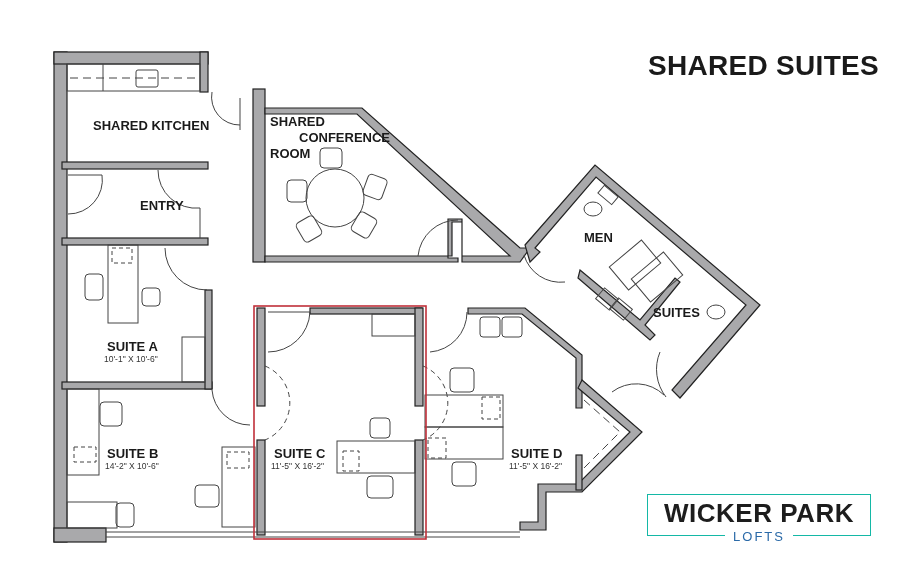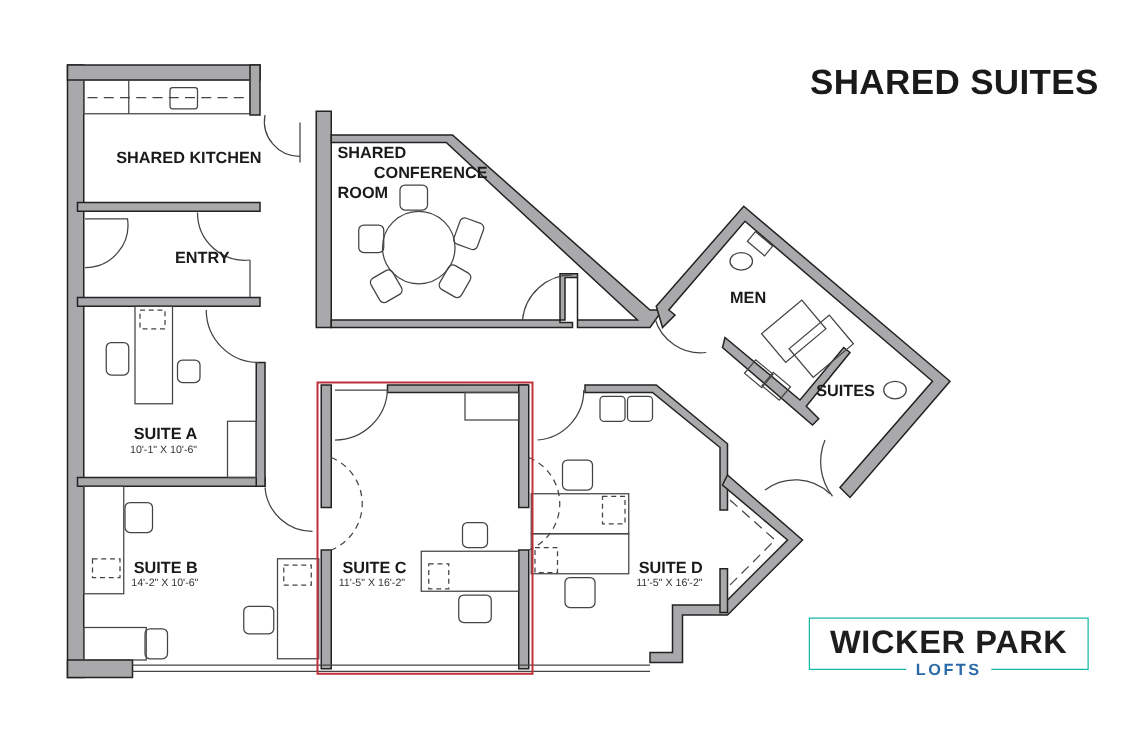--- a/index.html
+++ b/index.html
@@ -4,21 +4,21 @@
 <style>
   html, body { margin:0; padding:0; background:#ffffff; }
   body { width:909px; height:588px; position:relative; overflow:hidden; font-family:"Liberation Sans", sans-serif; }
   #plan { position:absolute; left:0; top:0; width:909px; height:588px; }
   .title { position:absolute; left:648px; top:50px; font-family:"Liberation Sans", sans-serif; font-weight:bold; font-size:28px; color:#1a1a1a; letter-spacing:0.3px; }
   .room-label { position:absolute; font-family:"Liberation Sans", sans-serif; font-weight:bold; font-size:13px; color:#1a1a1a; line-height:16px; white-space:nowrap; }
   .room-dim { position:absolute; font-family:"Liberation Sans", sans-serif; font-size:8.5px; color:#333; white-space:nowrap; }
   .logo { position:absolute; left:647px; top:494px; width:224px; height:42px; border:1px solid #14b8a6; box-sizing:border-box; }
   .logo-main { position:absolute; left:0; right:0; top:3px; text-align:center; font-family:"Liberation Sans", sans-serif; font-weight:bold; font-size:26px; color:#1d1d1d; letter-spacing:0.5px; }
   .logo-sub-wrap { position:absolute; left:647px; top:527px; width:224px; height:16px; text-align:center; }
-  .logo-sub { display:inline-block; background:#fff; padding:0 8px; font-family:"Liberation Sans", sans-serif; font-size:13px; color:#2b6aa8; letter-spacing:2px;font-weight:bold; }
+  .logo-sub { display:inline-block; background:#fff; padding:0 8px; font-family:"Liberation Sans", sans-serif; font-size:13px; color:#2b6aa8; letter-spacing:2px; }
 </style>
 </head>
 <body>
 
 <svg id="plan" viewBox="0 0 909 588" xmlns="http://www.w3.org/2000/svg">
   <g fill="#a9a9ab" stroke="#222" stroke-width="1.2">
 
     <rect x="54" y="52" width="13" height="490"></rect>
 
     <rect x="54" y="52" width="154" height="12"></rect>

